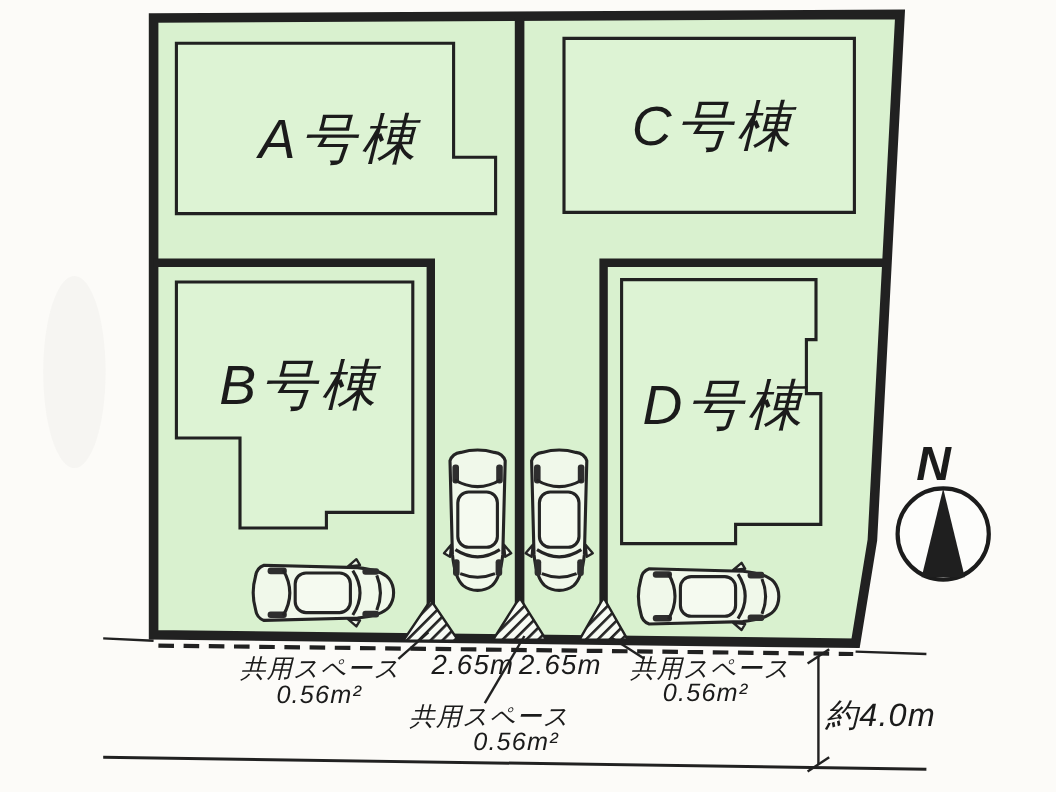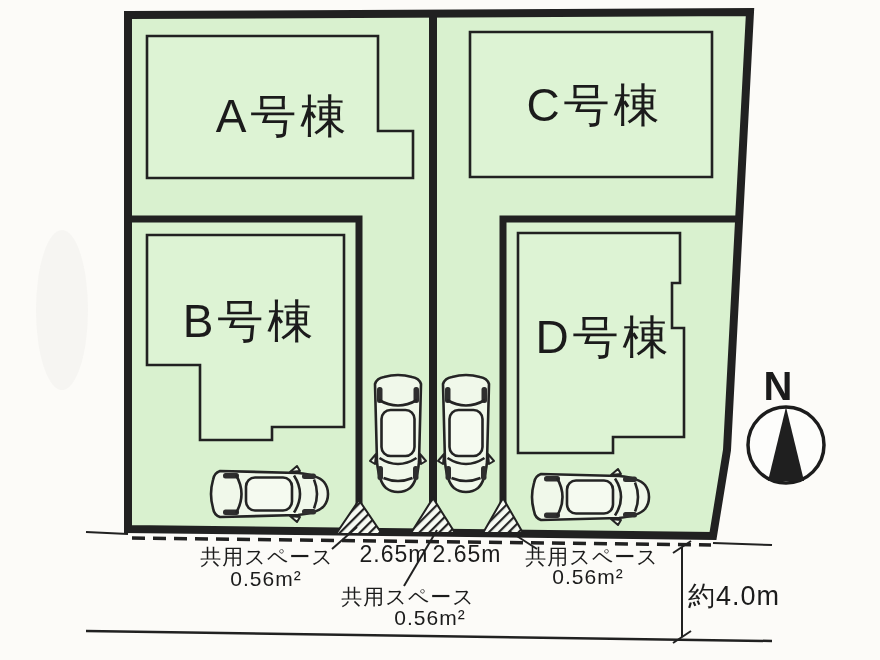--- a/index.html
+++ b/index.html
@@ -1,19 +1,20 @@
 <!DOCTYPE html>
 <html><head>
 <meta charset="utf-8">
 <style>
   html,body{margin:0;padding:0;background:#ffffff;}
   .stage{
     width:880px;height:660px;position:relative;overflow:hidden;
     background:#fcfbf8;
     font-family:"Liberation Sans", sans-serif;
+    font-style:italic;
   }
   svg text{
     font-family:"Liberation Sans", sans-serif;
     fill:#1b1b1b;
   }
   .lot-label{font-size:46px;letter-spacing:4px;}
   .dim-label{font-size:23px;letter-spacing:1px;}
   .shared-label{font-size:21px;letter-spacing:1px;}
   .road-label{font-size:27px;letter-spacing:1px;}
   .north-label{font-size:40px;font-weight:bold;}

